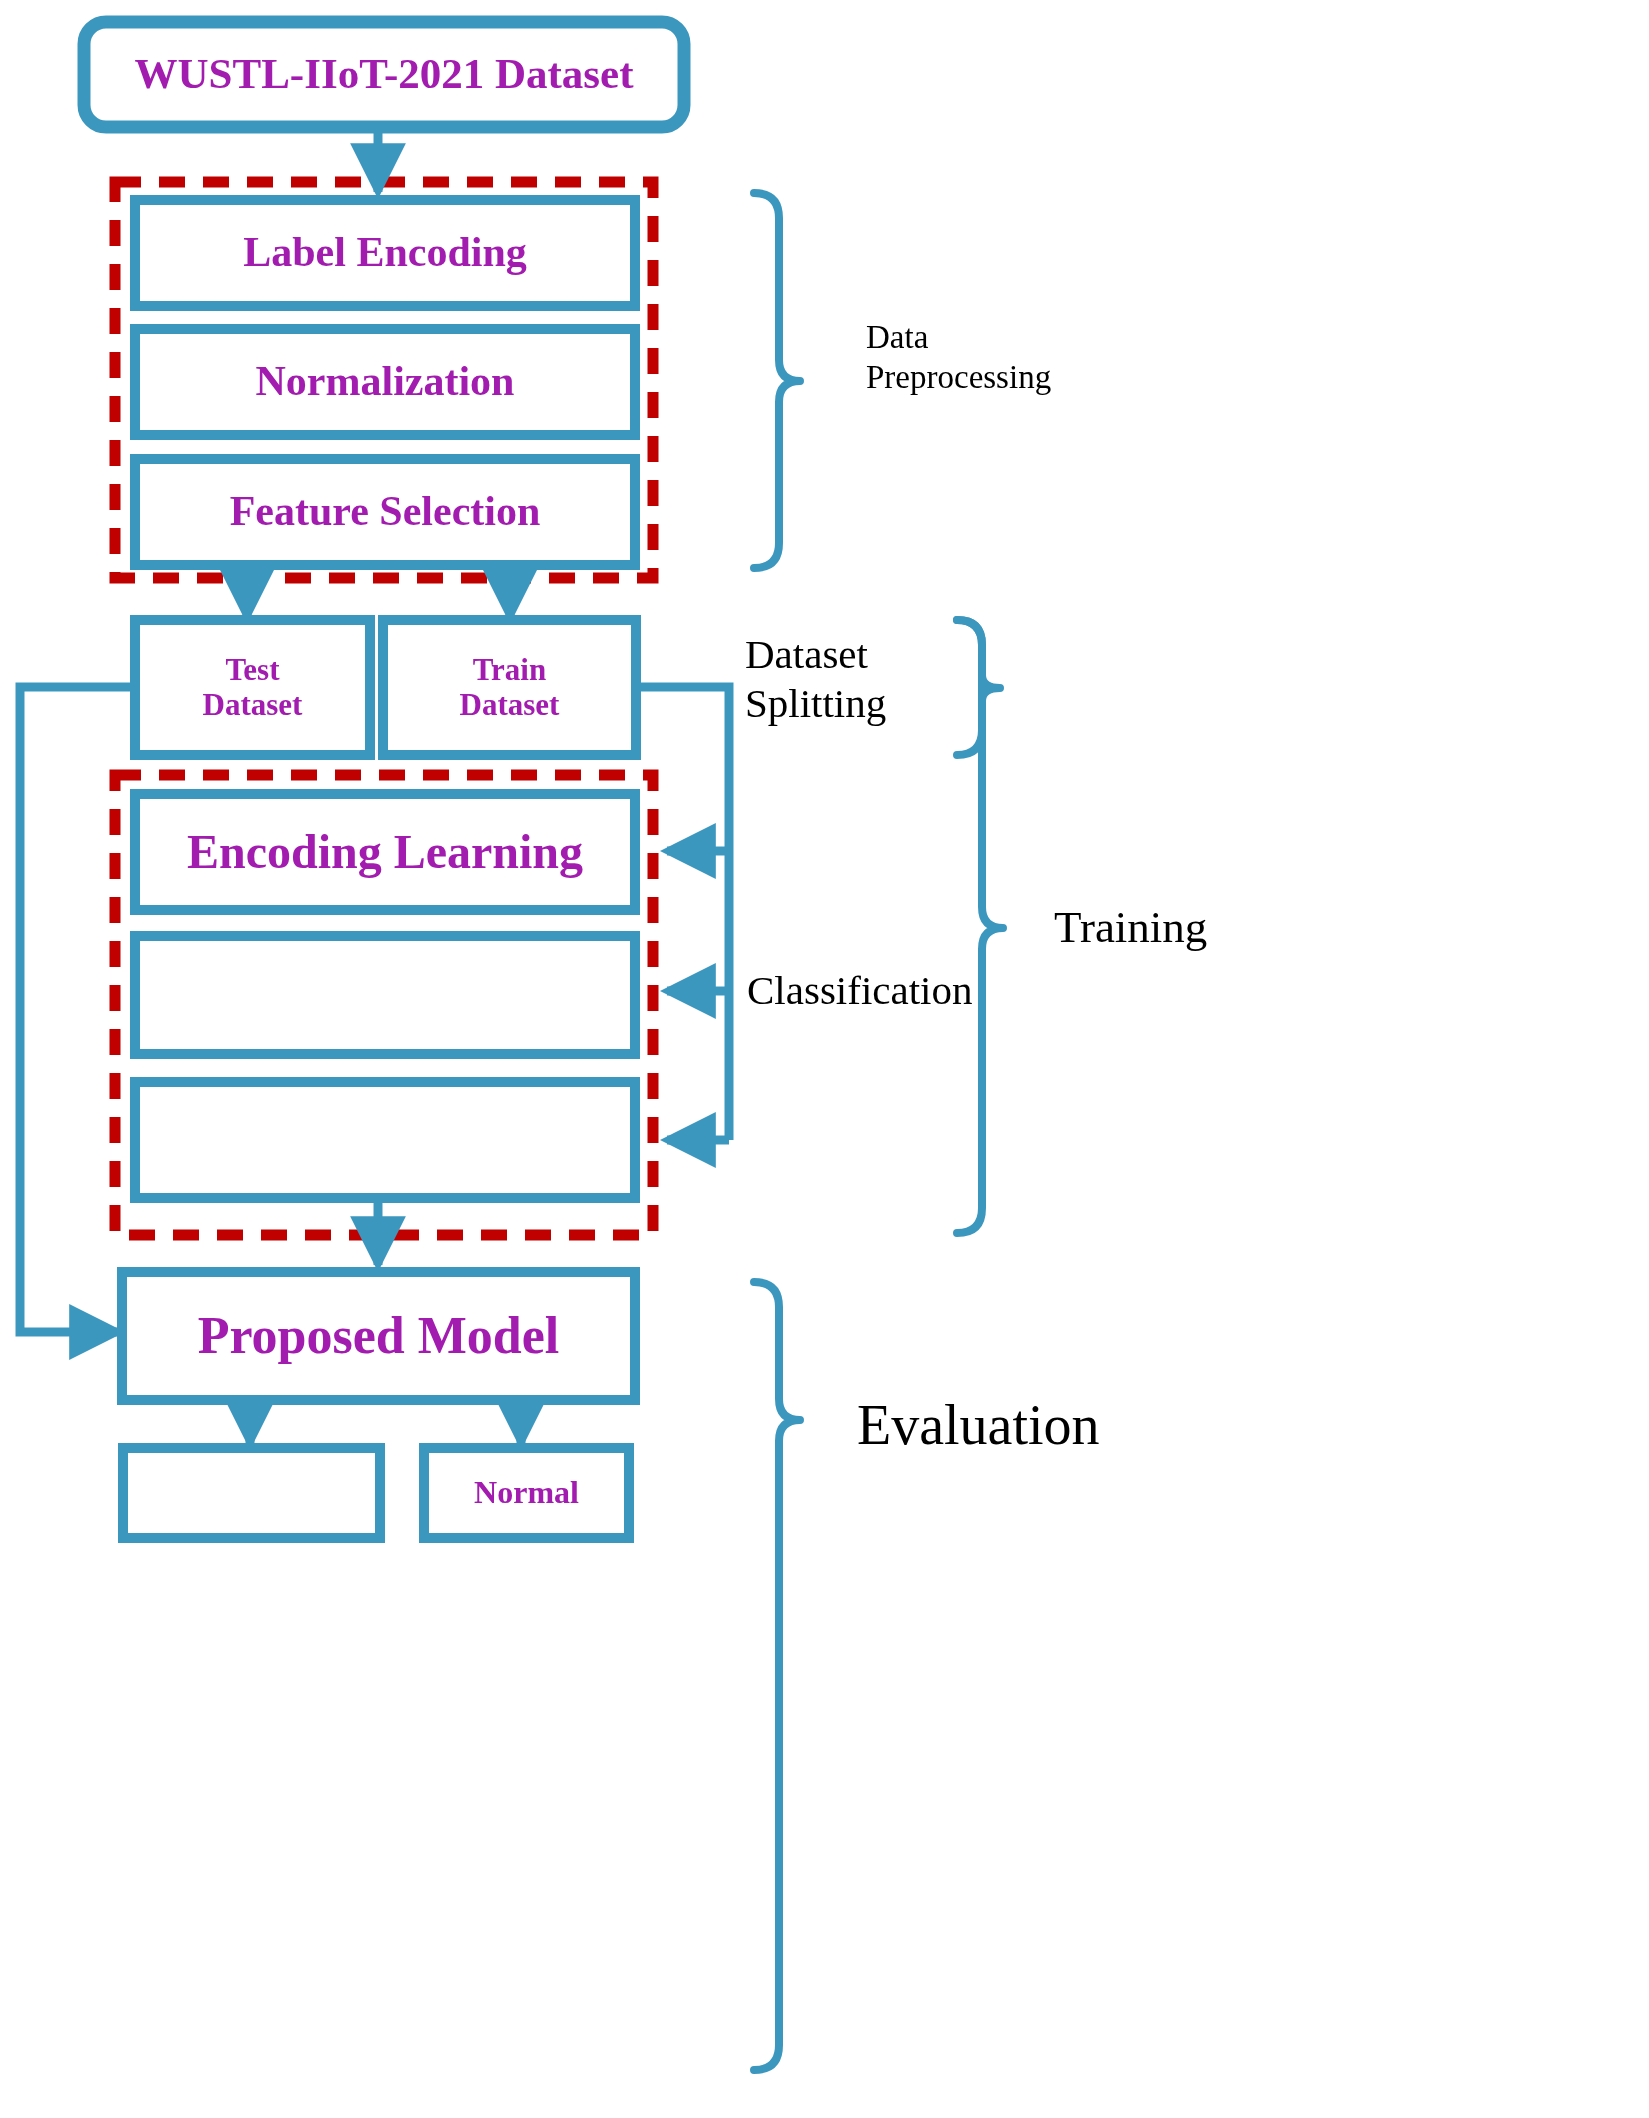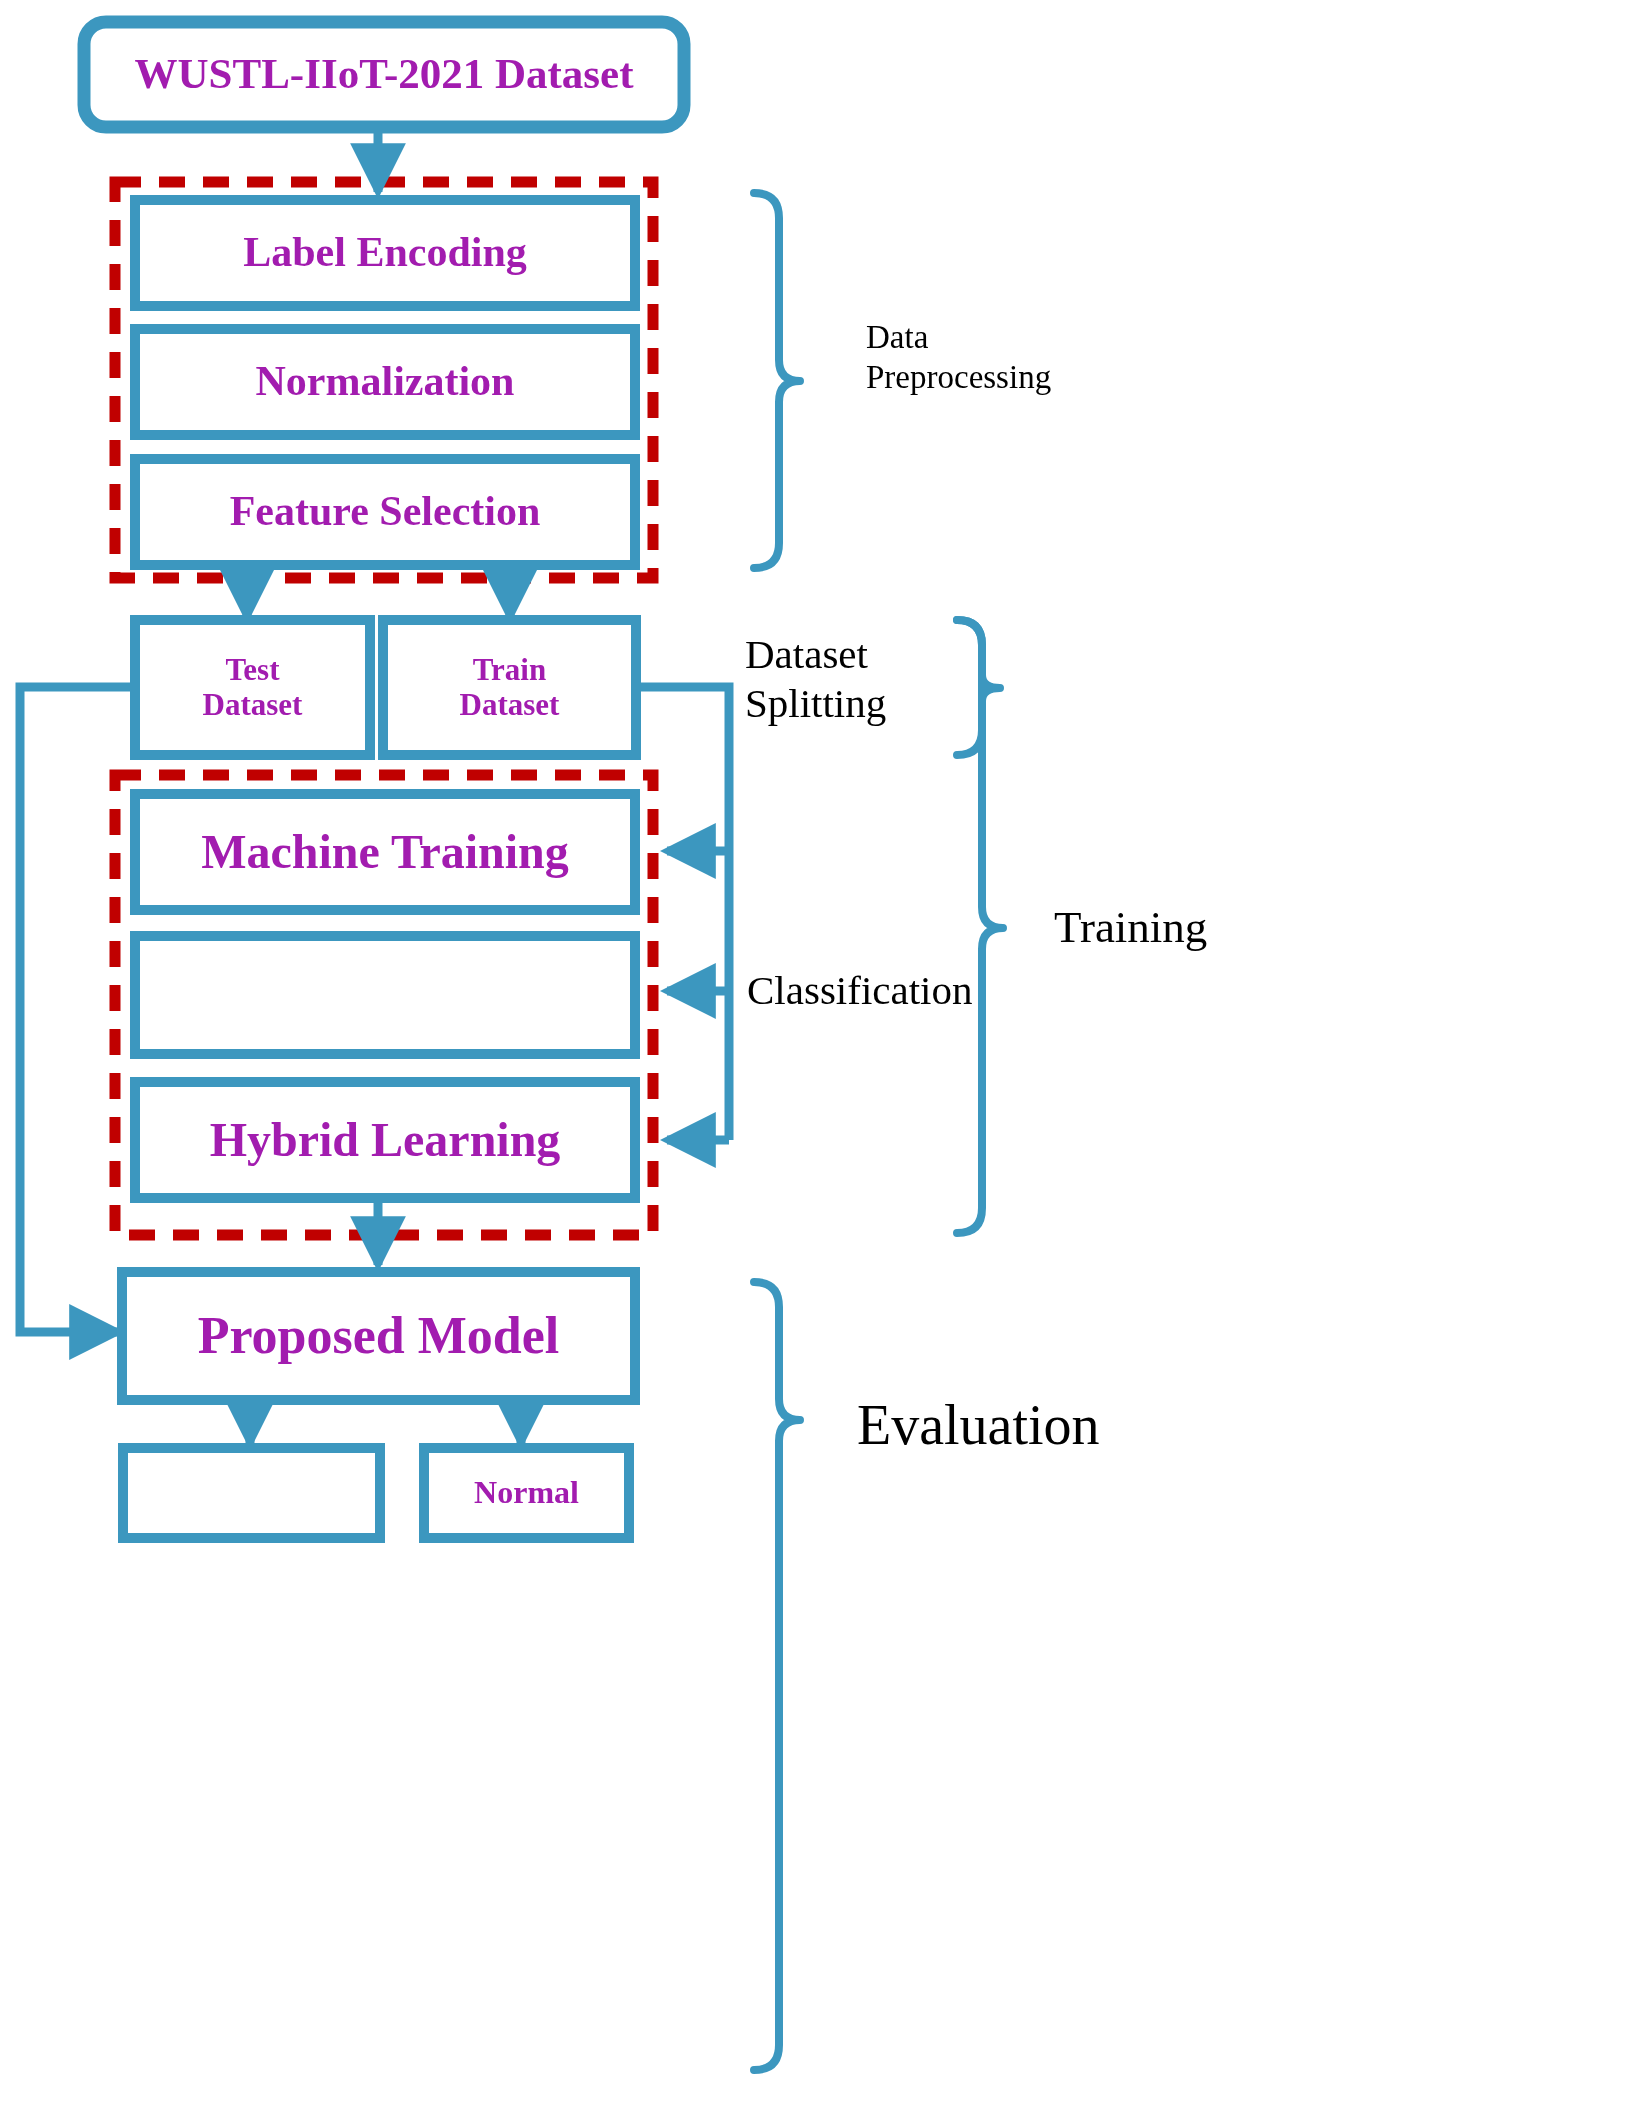--- a/index.html
+++ b/index.html
@@ -116,24 +116,23 @@
   <div class="node-label bold" style="left:135px;top:459px;width:500px;height:106px;font-size:42px;">Feature Selection</div>
 
   <div class="node-label bold" style="left:135px;top:329px;width:500px;height:106px;font-size:42px;">Normalization</div>
 
   <div class="node-label bold" style="left:135px;top:620px;width:235px;height:135px;font-size:31px;white-space:pre-line;">Test
 Dataset</div>
 
   <div class="node-label bold" style="left:383px;top:620px;width:253px;height:135px;font-size:31px;white-space:pre-line;">Train
 Dataset</div>
 
-  <div class="node-label bold" style="left:135px;top:794px;width:500px;height:116px;font-size:48px;">Machine Training</div>
+  <div class="node-label bold" style="left:135px;top:794px;width:500px;height:116px;font-size:48px;">Encoding Learning</div>
 
 
-  <div class="node-label bold" style="left:135px;top:1082px;width:500px;height:116px;font-size:48px;">Hybrid Learning</div>
 
   <div class="node-label bold" style="left:122px;top:1272px;width:513px;height:128px;font-size:52px;">Proposed Model</div>
 
 
   <div class="node-label bold" style="left:424px;top:1448px;width:205px;height:90px;font-size:32px;">Normal</div>
 
   <div class="side-label" style="left:866px;top:318px;font-size:33px;">Data
 Preprocessing</div>
 
   <div class="side-label" style="left:745px;top:630px;font-size:41px;">Dataset

